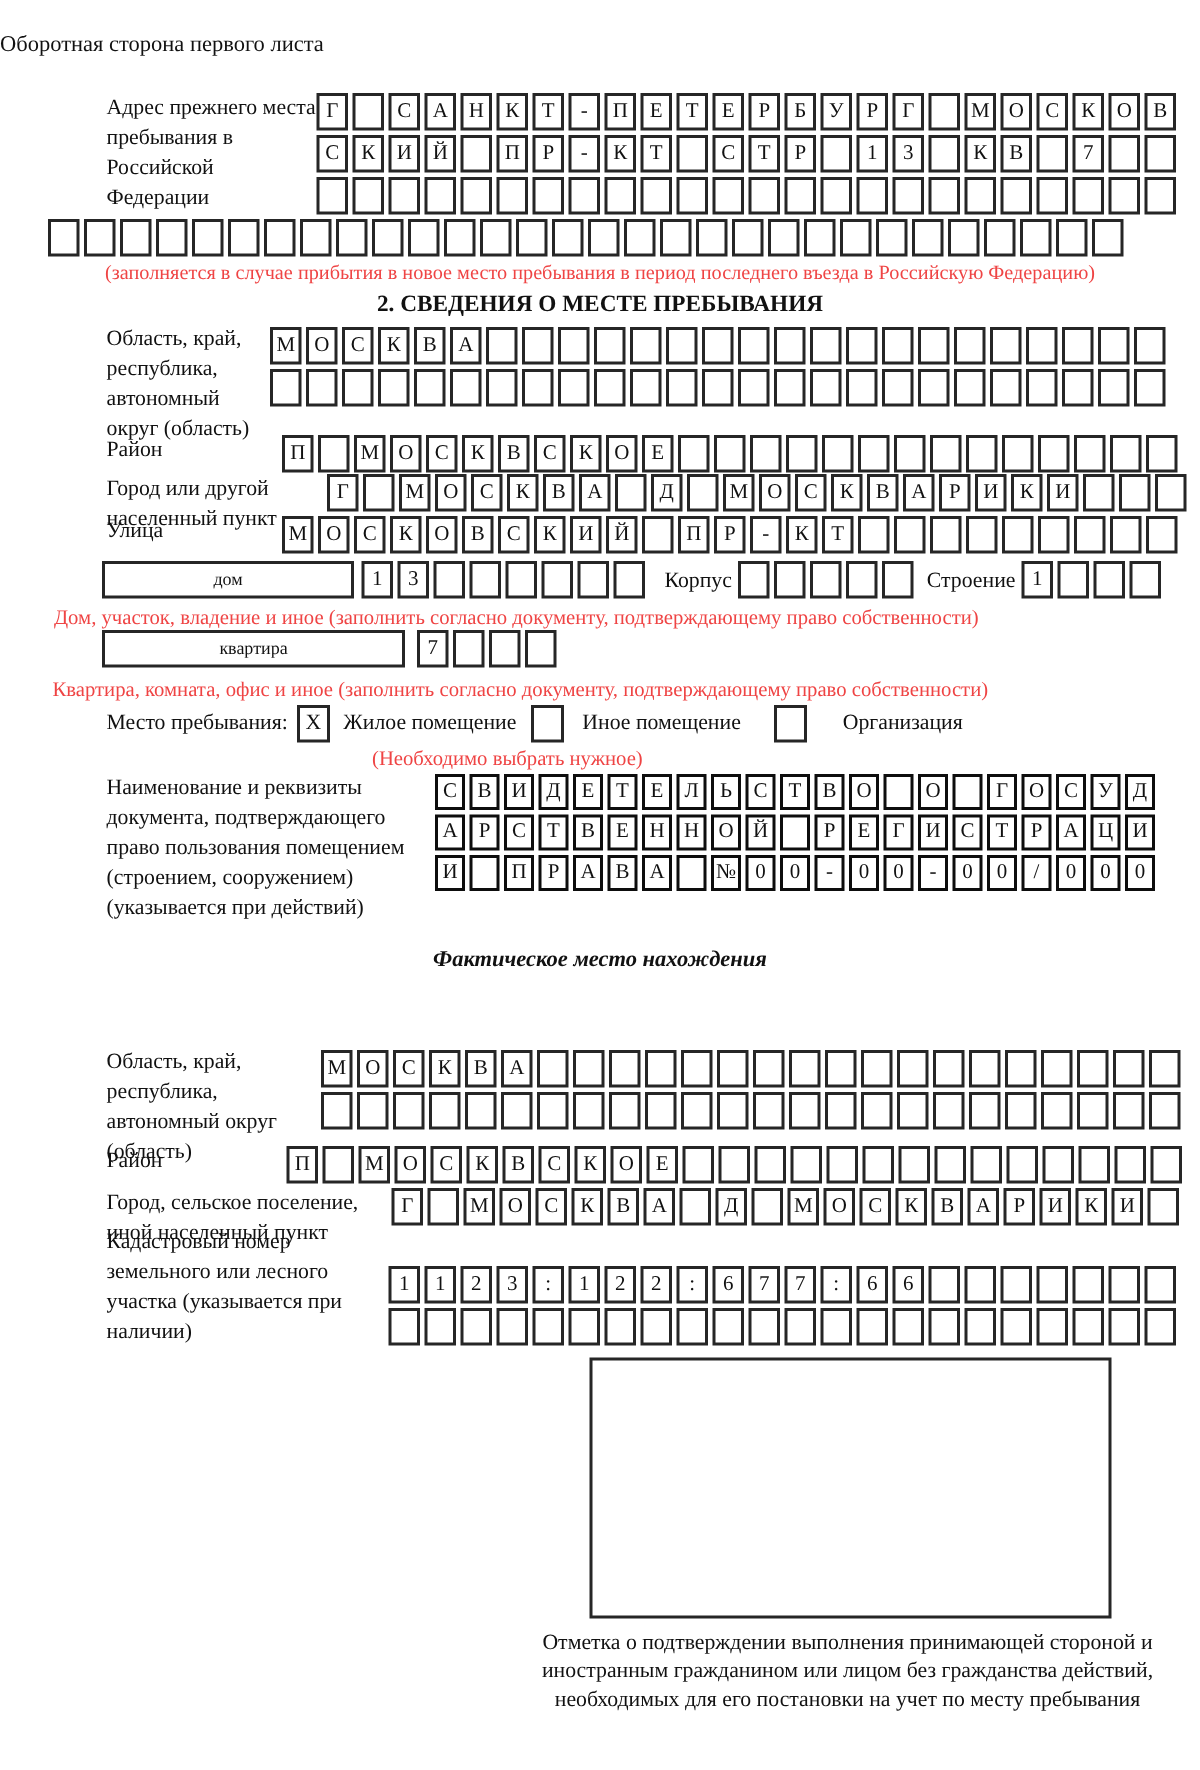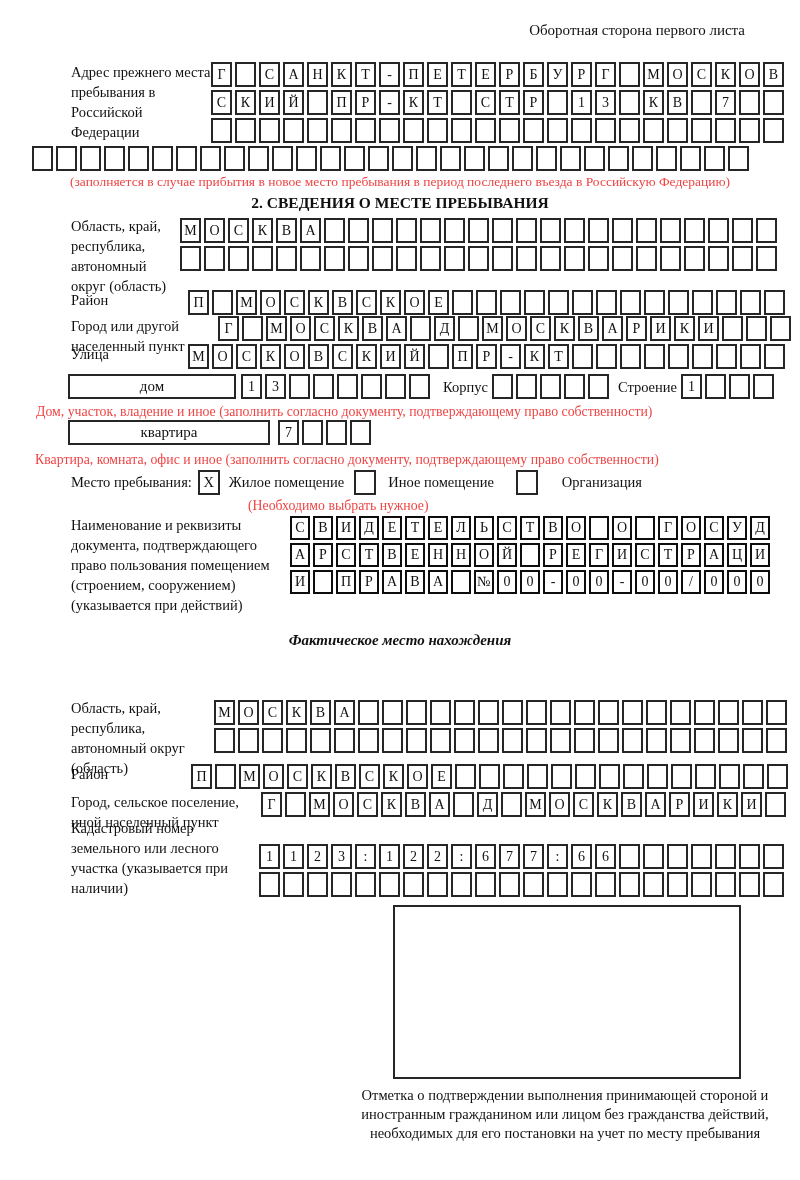--- a/index.html
+++ b/index.html
@@ -12,37 +12,37 @@
   .lbl { font-size:14.5px; line-height:20px; color:#111; }
   .boxrow { display:flex; margin-bottom:3px; }
   .cb {
     width:17px; height:21px; border:2px solid #262626; margin-right:3px;
     display:flex; align-items:center; justify-content:center;
     font-size:14px; line-height:1; flex:none; background:#fff;
   }
   .cb-b { border-color:#0d0d0d; border-width:2.5px; width:16px; height:20px; }
   .type-box {
     height:21px; border:2px solid #262626; display:flex; align-items:center;
-    justify-content:center; font-size:15px; flex:none; background:#fff;
+    justify-content:center; font-size:12px; flex:none; background:#fff;
   }
   .center { text-align:center; }
   .footnote { font-size:13.5px; line-height:16px; color:#ef4444; }
   .title { font-weight:bold; font-size:15.5px; }
   .opt-box {
     width:18px; height:21px; border:2px solid #262626; display:flex; flex:none;
     align-items:center; justify-content:center; font-size:14.5px; background:#fff;
   }
 </style>
 </head>
 <body>
 
 <div class="page">
 
   <div class="band" style="top:22px;">
-    <div style="text-align:right; padding-right:55px; font-size:15px;">Оборотная сторона первого листа</div>
+    <div style="padding-right:55px; font-size:15px;">Оборотная сторона первого листа</div>
   </div>
 
   <div class="band" style="top:62px;">
     <div class="row">
       <div class="lbl" style="margin-left:35px; width:140px; flex:none;">Адрес прежнего места пребывания в Российской Федерации</div>
       <div>
         <div class="boxrow">
             <span class="cb">Г</span>
             <span class="cb"></span>
             <span class="cb">С</span>

